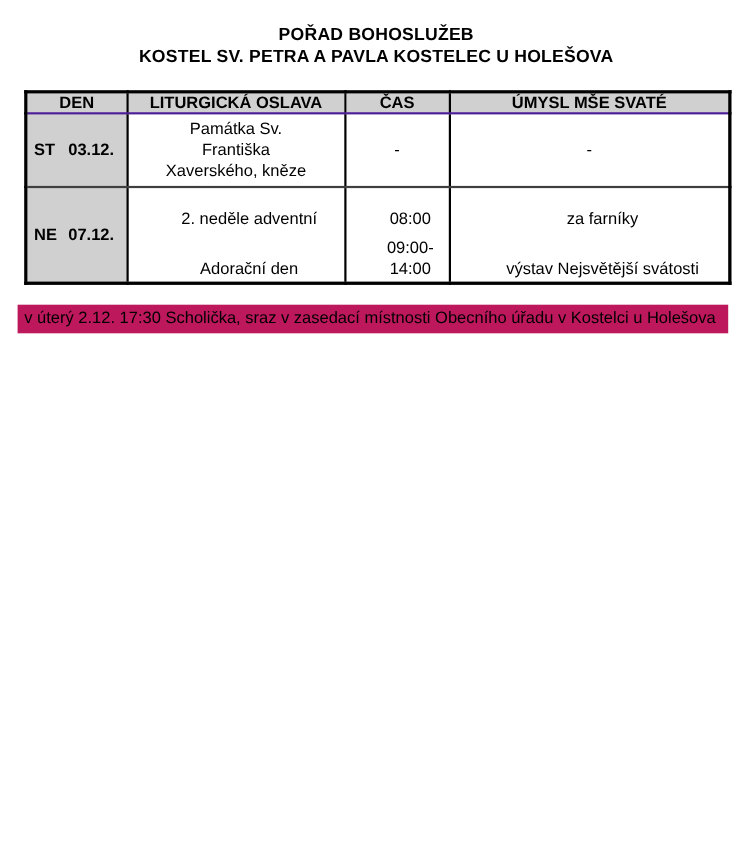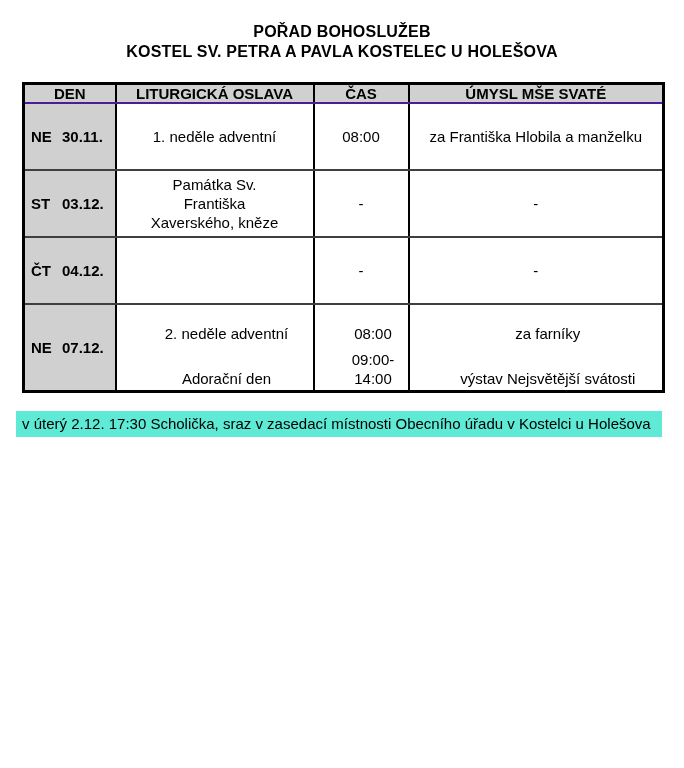--- a/index.html
+++ b/index.html
@@ -86,21 +86,21 @@
     height: 85px;
     box-sizing: border-box;
     padding: 19px 0 2px;
     margin-left: 24px;
   }
   .stack .line { flex: 0 0 auto; }
   .note {
     margin: 18px 0 0 16px;
     width: 646px;
     box-sizing: border-box;
-    background: #5eead4;
+    background: #be185d;
     font-size: 15px;
     line-height: 21px;
     padding: 2px 6px 3px 6px;
   }
 </style>
 </head>
 <body>
 
 <div class="page">
 
@@ -119,34 +119,22 @@
     <thead>
       <tr>
         <th>DEN</th>
         <th>LITURGICKÁ OSLAVA</th>
         <th>ČAS</th>
         <th>ÚMYSL MŠE SVATÉ</th>
       </tr>
     </thead>
     <tbody>
       <tr>
-        <td class="den"><span class="dy">NE</span><span class="dt">30.11.</span></td>
-        <td>1. neděle adventní</td>
-        <td>08:00</td>
-        <td>za Františka Hlobila a manželku</td>
-      </tr>
-      <tr>
         <td class="den"><span class="dy">ST</span><span class="dt">03.12.</span></td>
         <td style="padding:0 24px;">Památka Sv. Františka Xaverského, kněze</td>
-        <td>-</td>
-        <td>-</td>
-      </tr>
-      <tr>
-        <td class="den"><span class="dy">ČT</span><span class="dt">04.12.</span></td>
-        <td></td>
         <td>-</td>
         <td>-</td>
       </tr>
       <tr class="tall">
         <td class="den"><span class="dy">NE</span><span class="dt">07.12.</span></td>
         <td class="cell-stack">
           <div class="stack">
             <div class="line">2. neděle adventní</div>
             <div class="line">Adorační den</div>
           </div>

